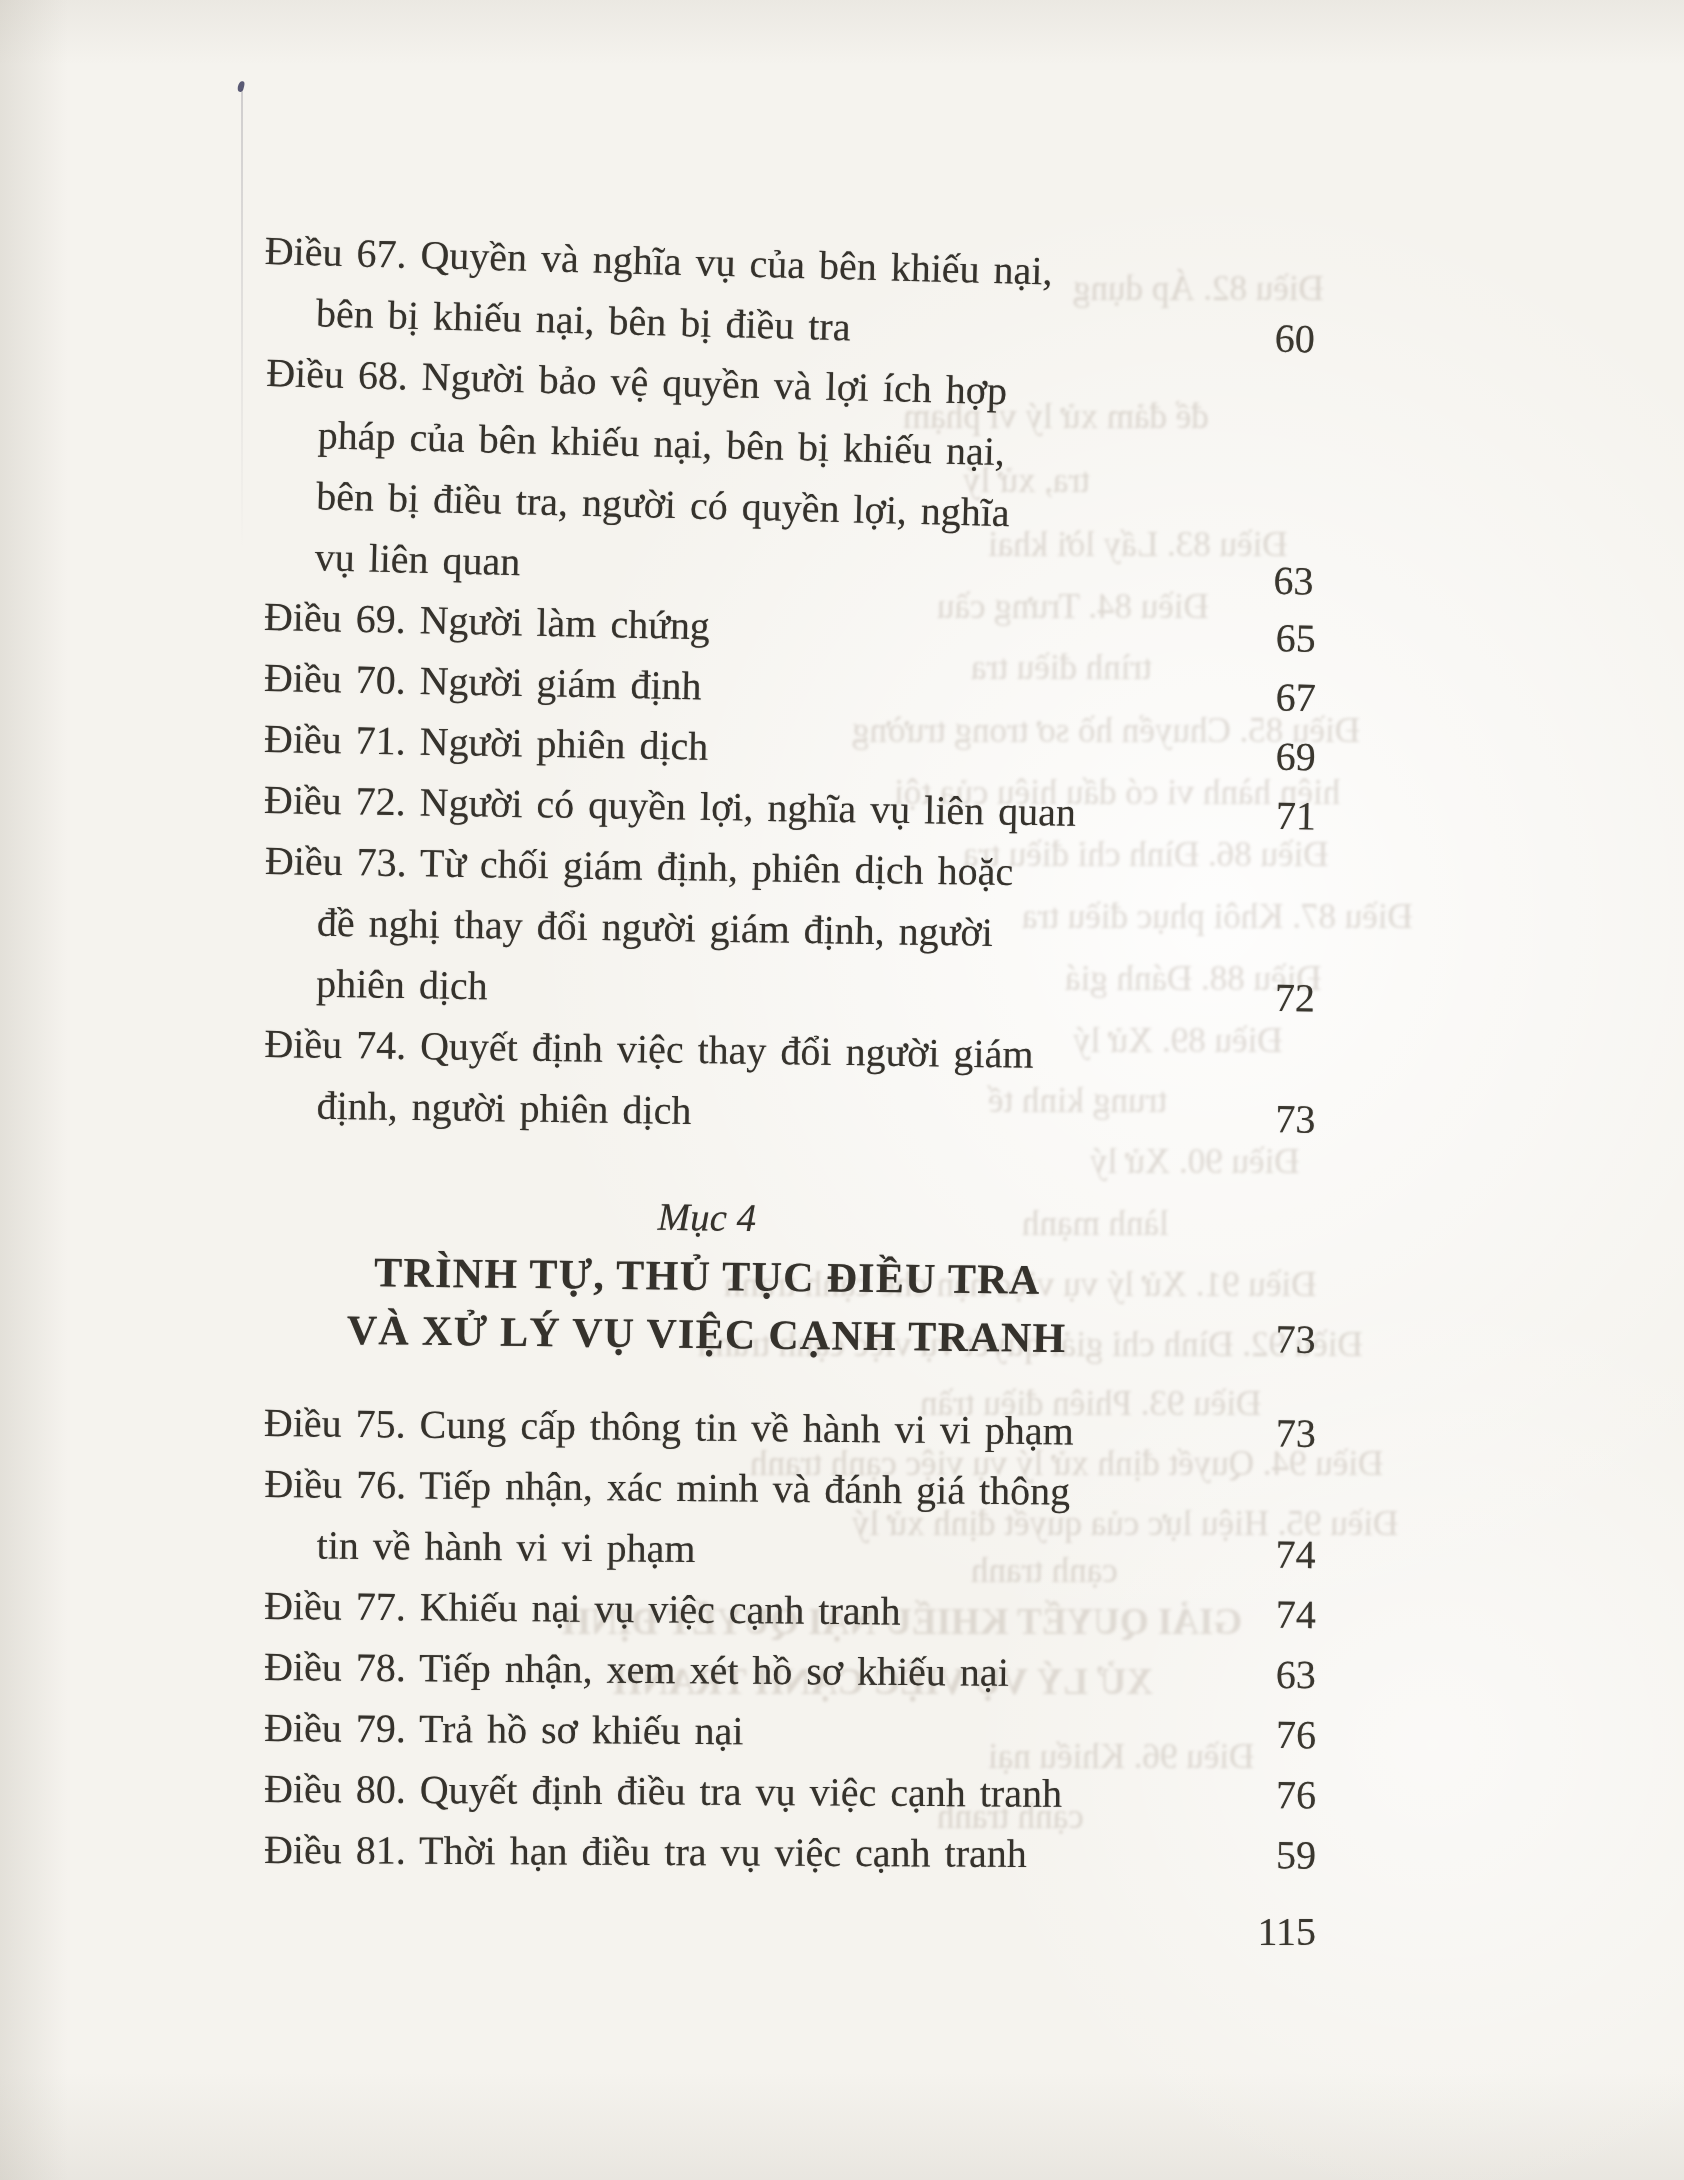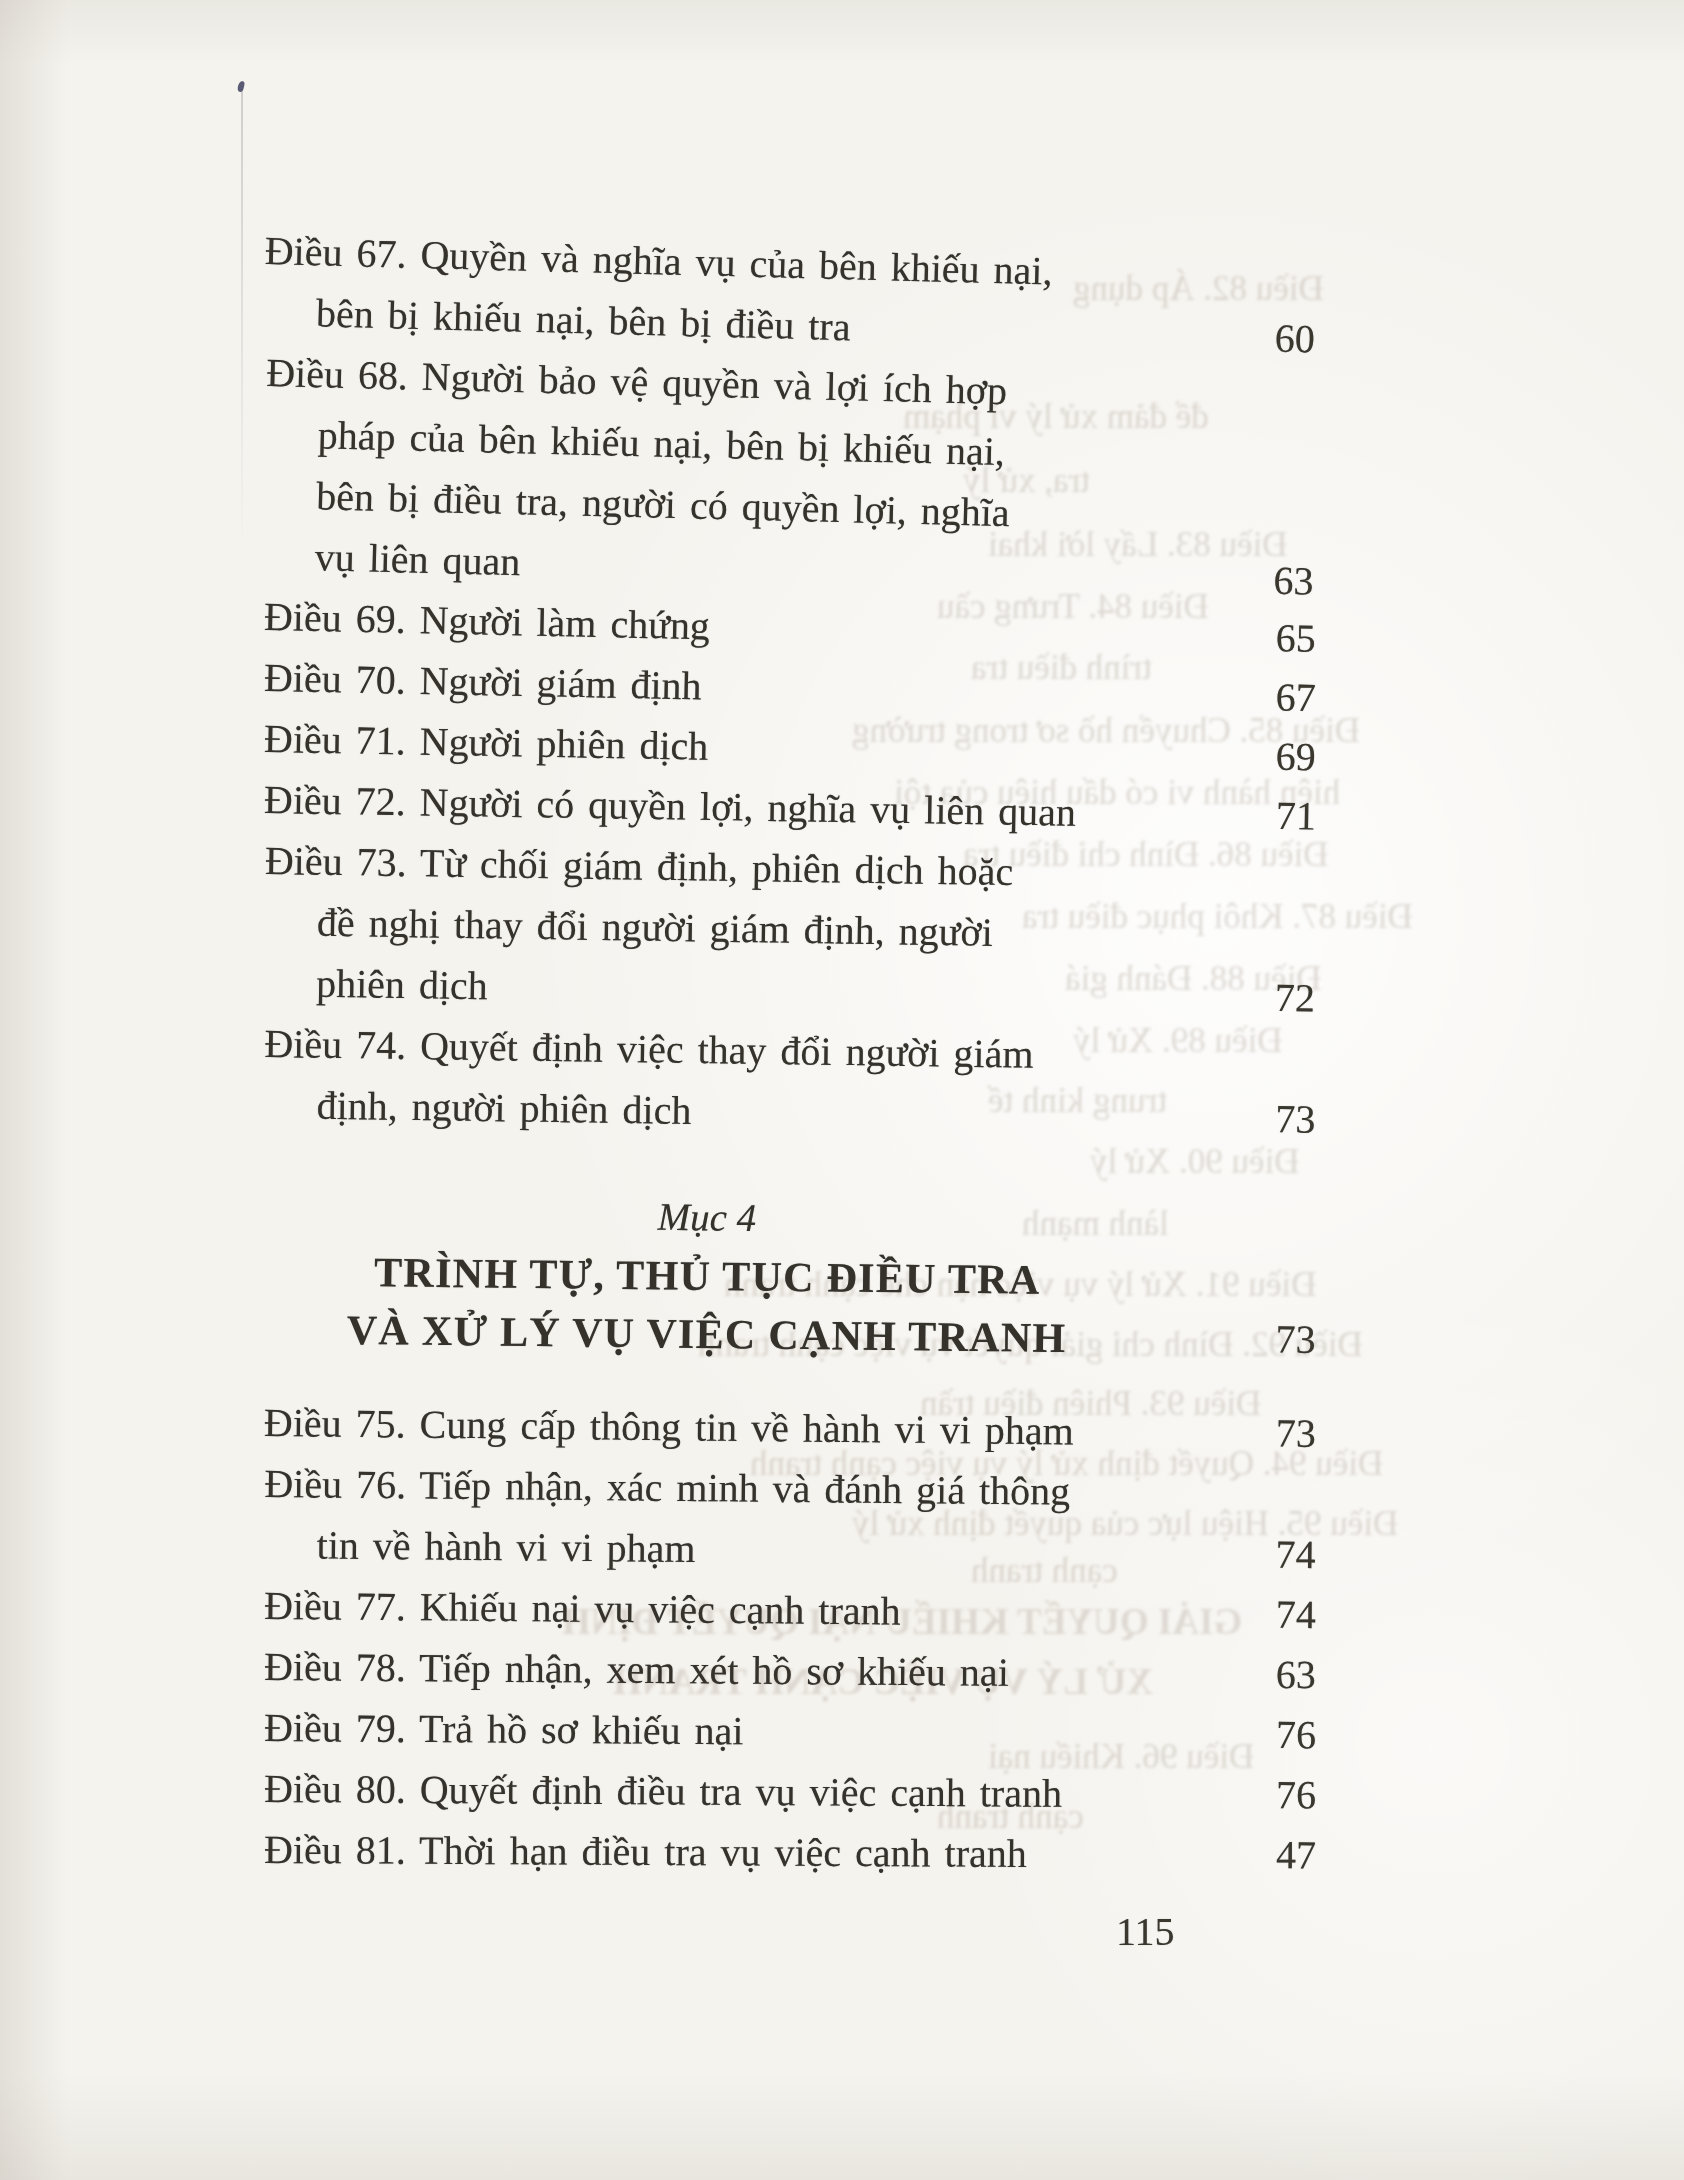--- a/index.html
+++ b/index.html
@@ -49,21 +49,21 @@
   .num{flex:1 1 auto;text-align:right;color:#3a372f;text-shadow:0 0 0.9px rgba(53,50,44,.5);}
   .center-col{flex:0 0 auto;width:886px;text-align:center;white-space:pre;}
   .kicker{font-style:italic;font-size:39px;text-shadow:0 0 0.9px rgba(53,50,44,.45);}
   .heading{
     font-weight:bold;font-size:42px;letter-spacing:1.3px;line-height:58px;
     text-shadow:0 0 0.9px rgba(53,50,44,.5);
   }
   .muc-gap{margin-top:46px;}
   .after-gap{margin-top:34px;}
   .folio{
-    position:absolute;left:1116px;top:1908px;width:200px;text-align:left;
+    position:absolute;left:1116px;top:1908px;width:200px;text-align:right;
     font-size:40px;color:#3a372f;text-shadow:0 0 0.9px rgba(53,50,44,.5);
   }
 </style>
 </head>
 <body>
 
 <div class="page">
 
   <div class="bleed">
     <span class="g" style="left:1073px;top:268px">Điều 82. Áp dụng</span>
@@ -167,21 +167,21 @@
     <div class="row" style="transform:rotate(0.4deg)">
       <div class="txt">Điều 79. Trả hồ sơ khiếu nại</div>
       <div class="num">76</div>
     </div>
     <div class="row" style="transform:rotate(0.35deg)">
       <div class="txt">Điều 80. Quyết định điều tra vụ việc cạnh tranh</div>
       <div class="num">76</div>
     </div>
     <div class="row" style="transform:rotate(0.3deg)">
       <div class="txt">Điều 81. Thời hạn điều tra vụ việc cạnh tranh</div>
-      <div class="num">47</div>
+      <div class="num">59</div>
     </div>
 
   </main>
 
   <div class="folio">115</div>
 
 </div>
 
 
 </body></html>

